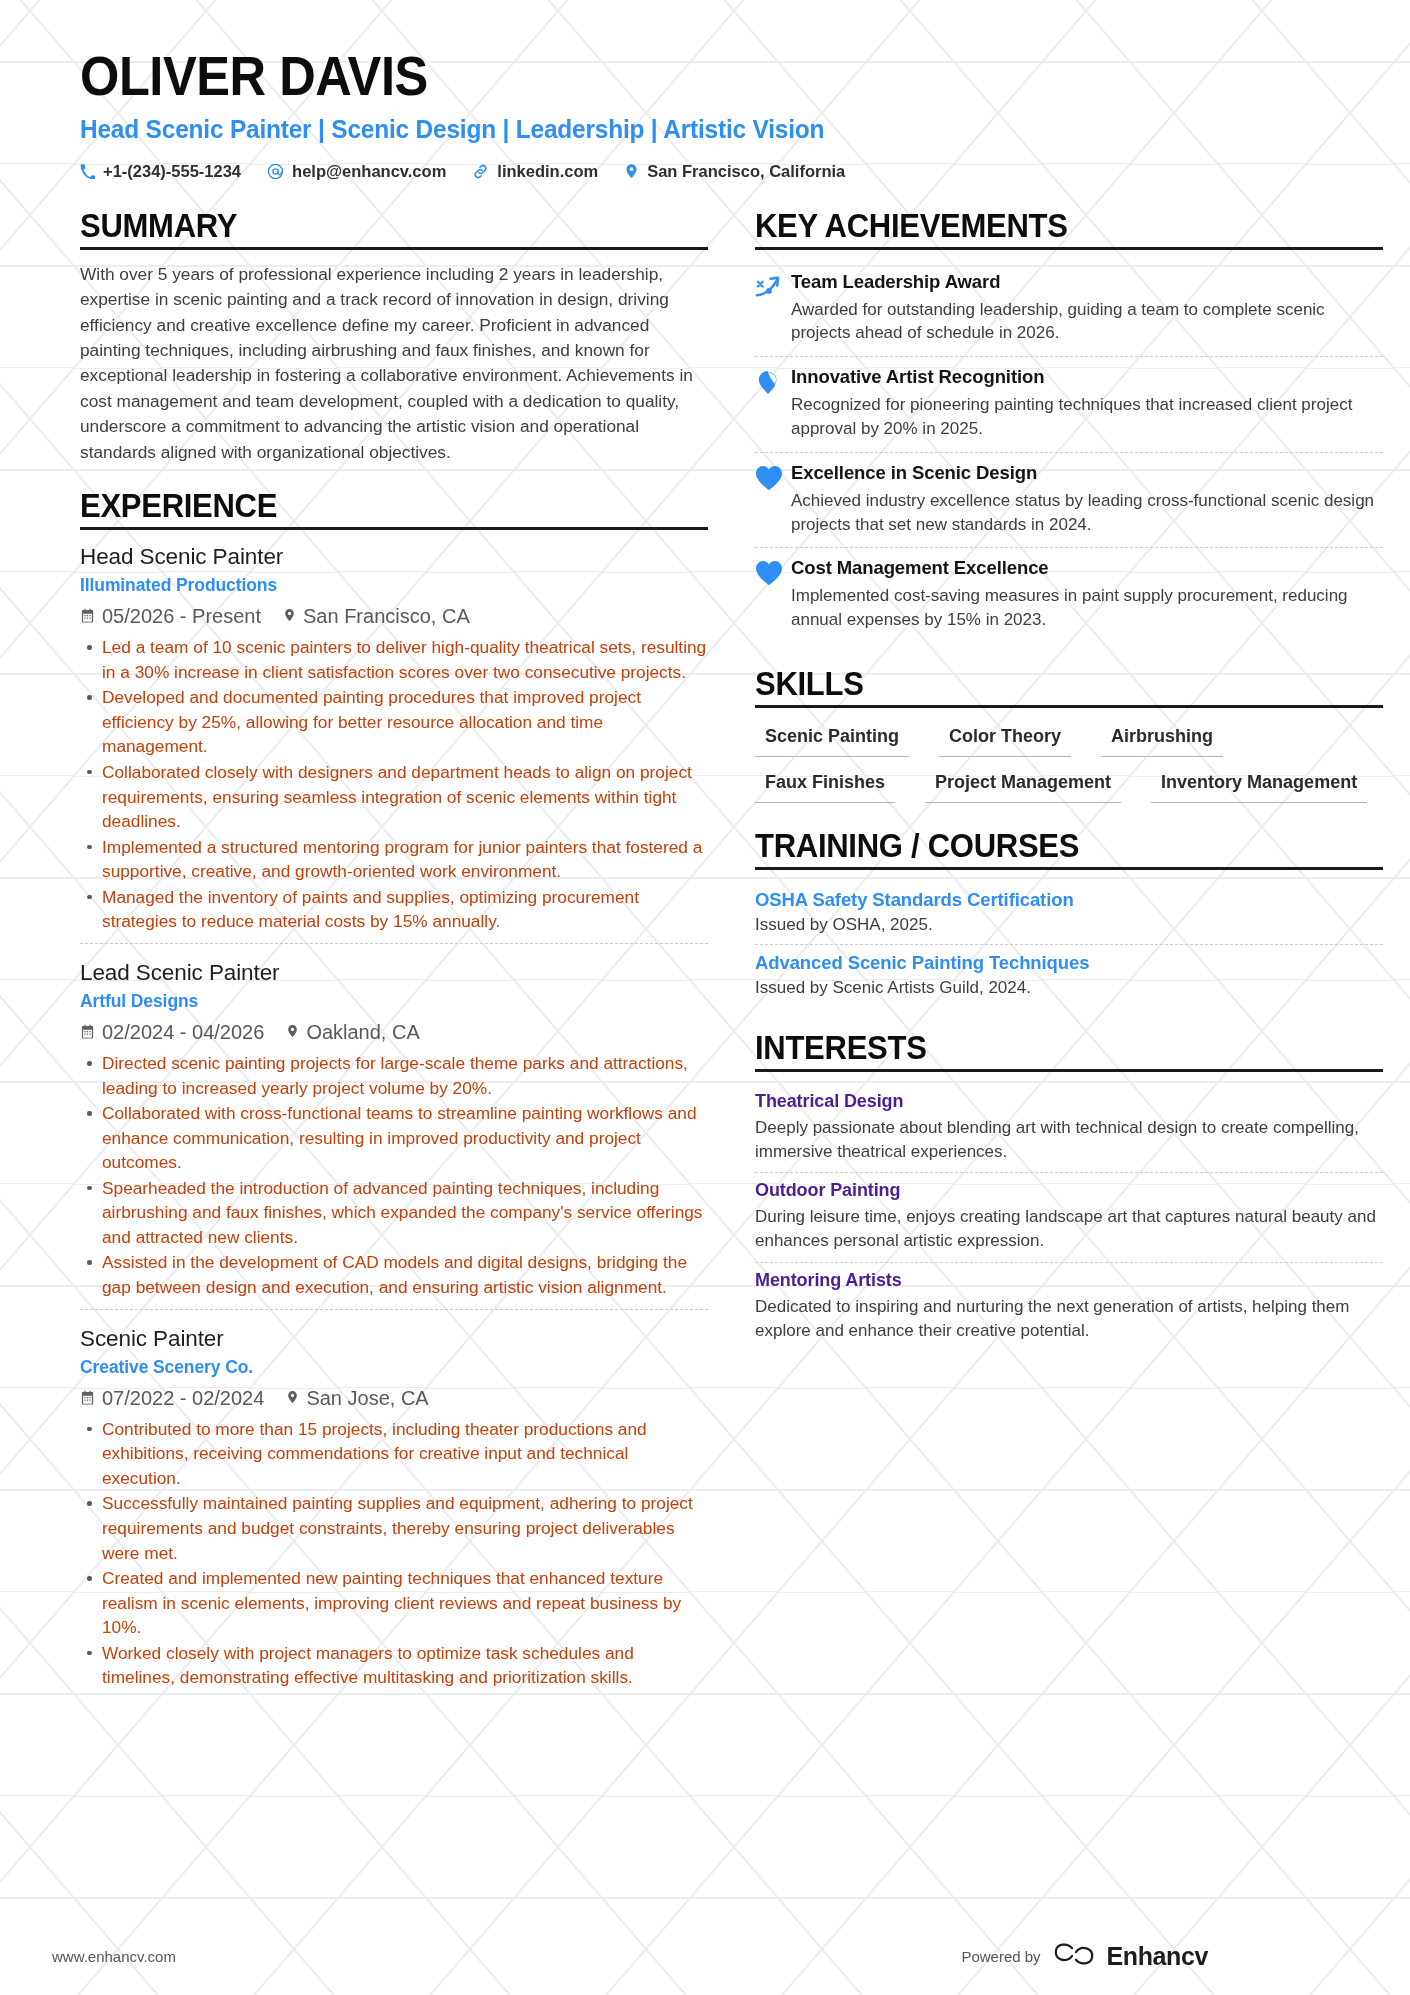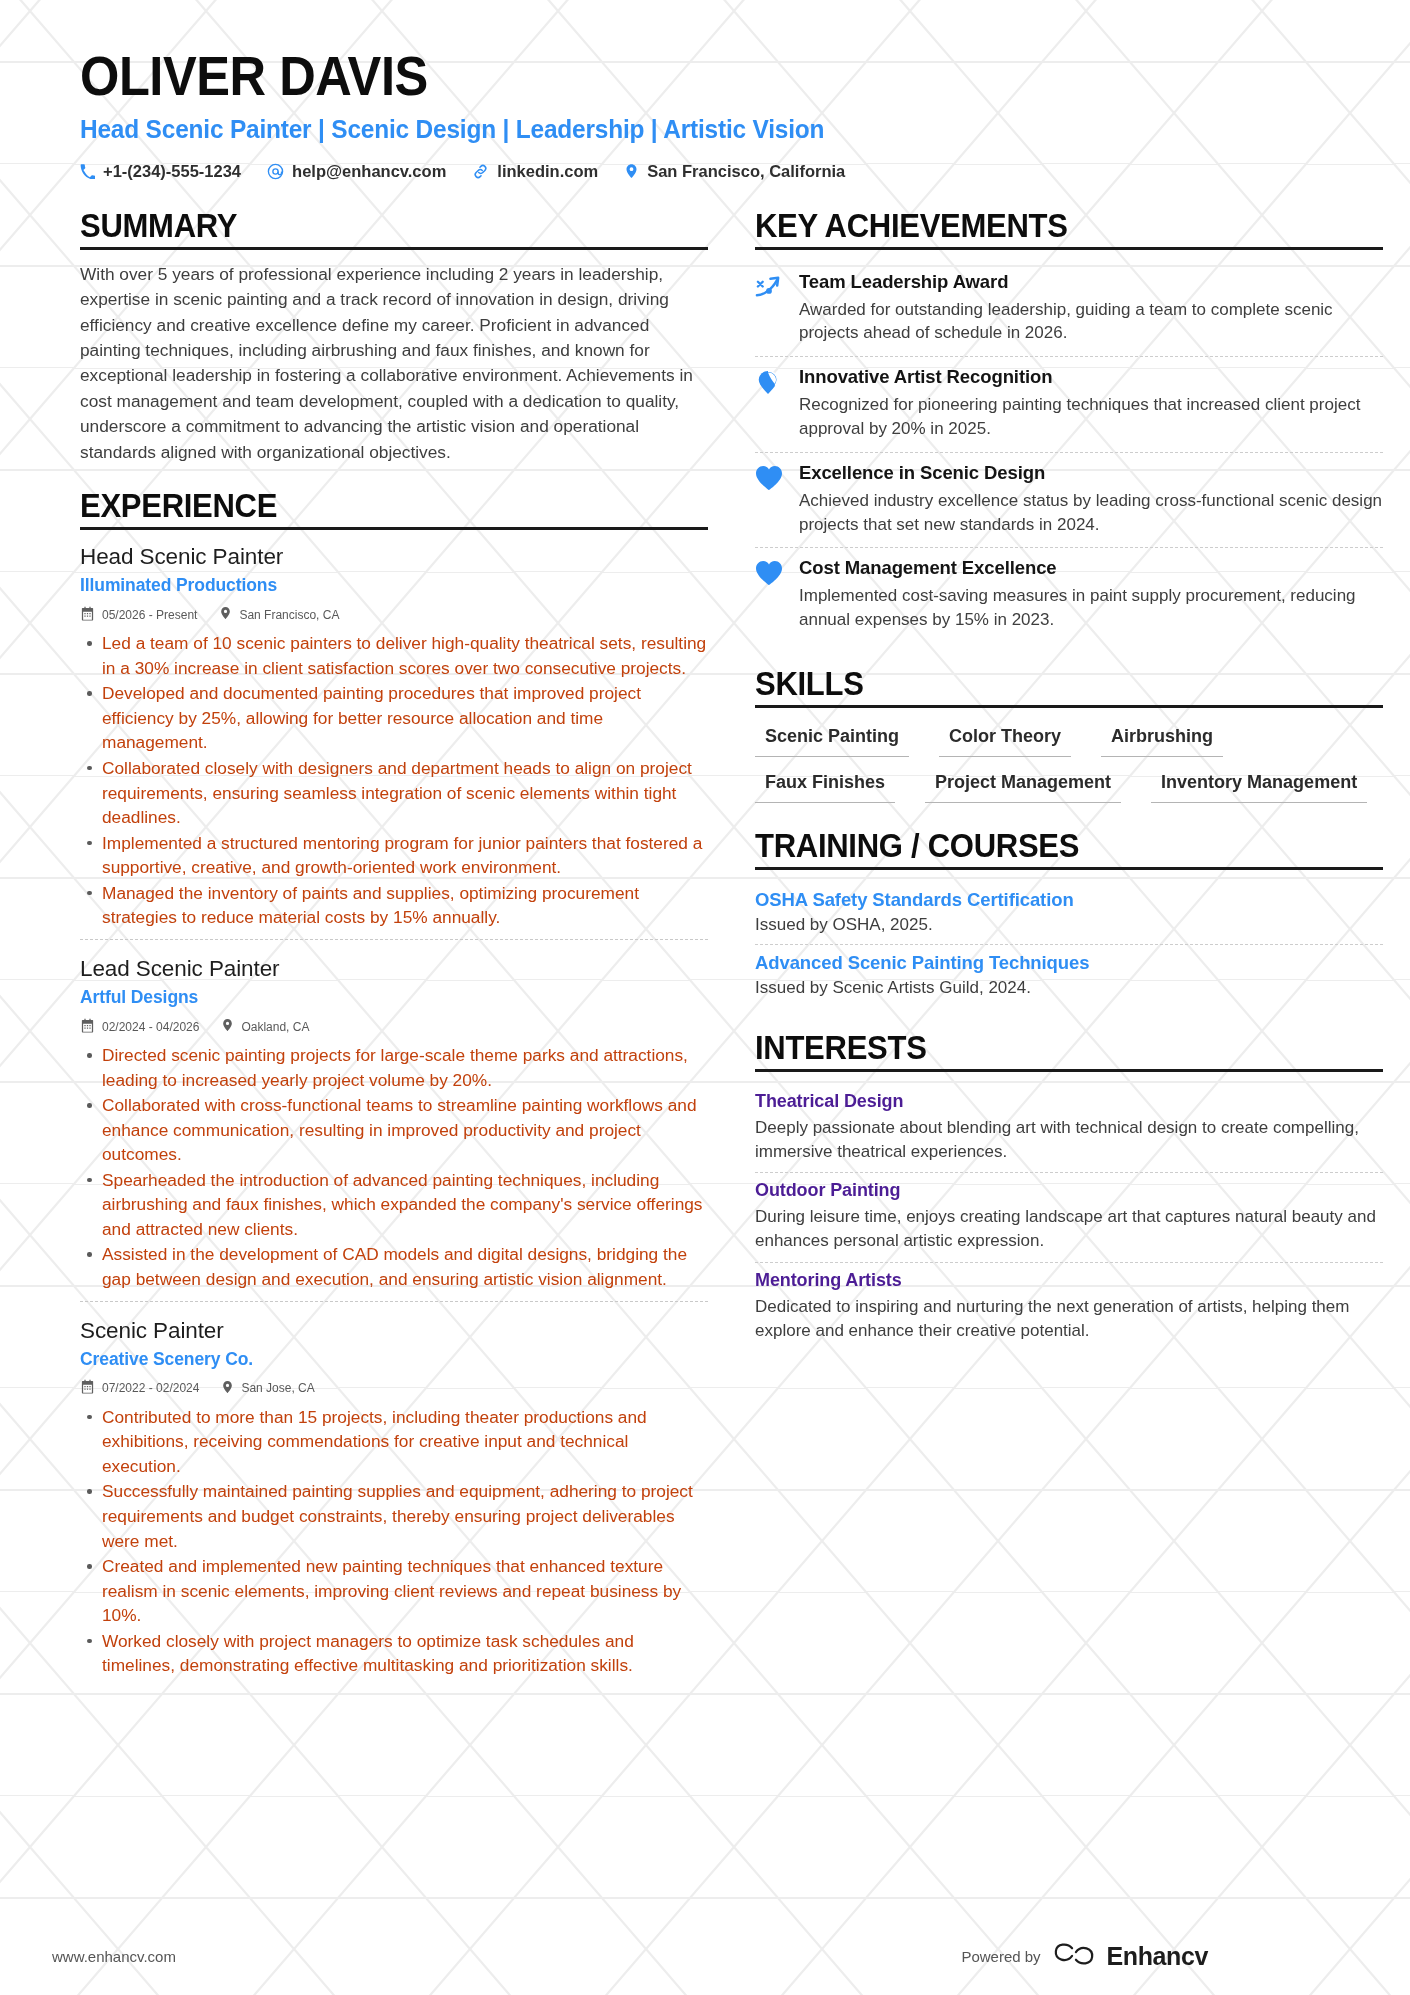--- a/index.html
+++ b/index.html
@@ -119,21 +119,21 @@
     font-weight: bold;
     color: #2f8ef4;
     margin-top: 4px;
     letter-spacing: -0.1px;
   }
   .job-meta {
     display: flex;
     align-items: center;
     gap: 22px;
     margin-top: 9px;
-    font-size: 12px;
+    font-size: 20px;
     color: #595959;
   }
   .meta-item { display: flex; align-items: center; gap: 7px; }
   .bullets { margin-top: 7px; }
   .bullet {
     position: relative;
     padding-left: 22px;
     font-size: 17.3px;
     line-height: 1.42;
     color: #c2410c;
@@ -146,21 +146,21 @@
     top: 10px;
     width: 4.5px;
     height: 4.5px;
     border-radius: 50%;
     background: #5a5a5a;
   }
 
   
   .ach {
     display: flex;
-    gap: 14px;
+    gap: 6px;
     padding: 9px 0 11px 0;
   }
   .ach + .ach { border-top: 1.5px dashed #cdcdcd; }
   .ach-icon { width: 30px; flex: none; padding-top: 3px; }
   .ach-body { flex: 1; }
   .ach-title {
     font-size: 18.5px;
     font-weight: bold;
     color: #141414;
     letter-spacing: -0.1px;

